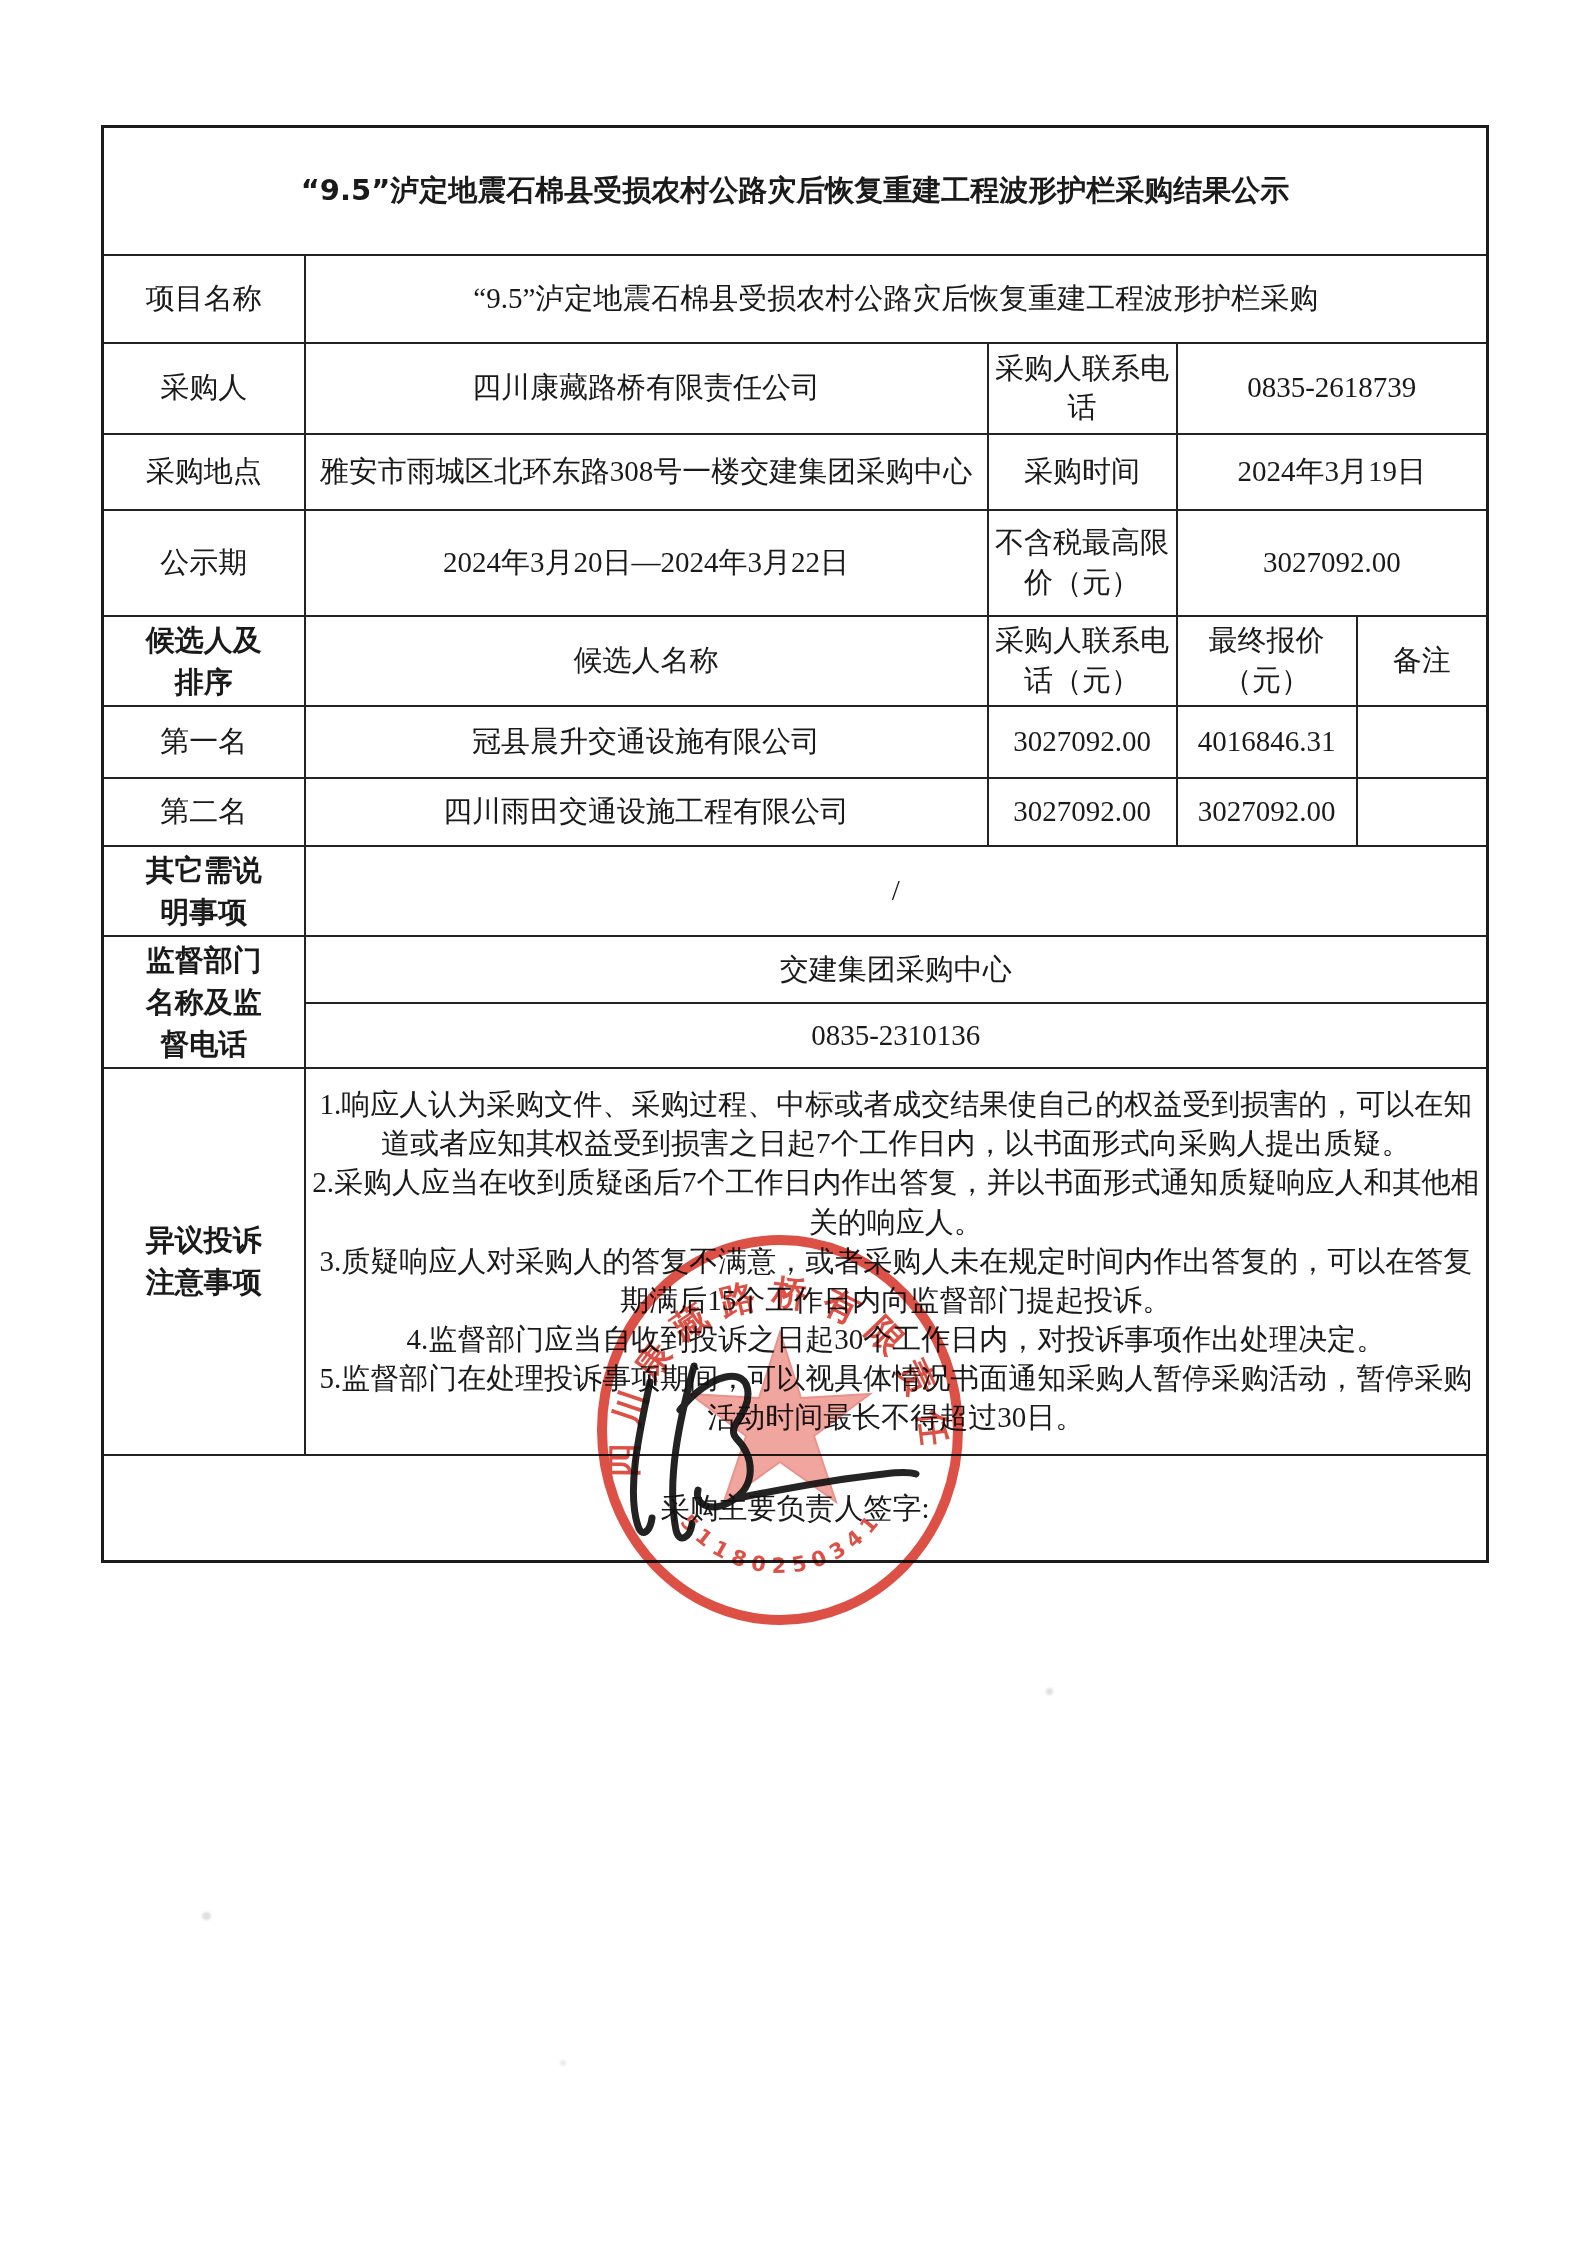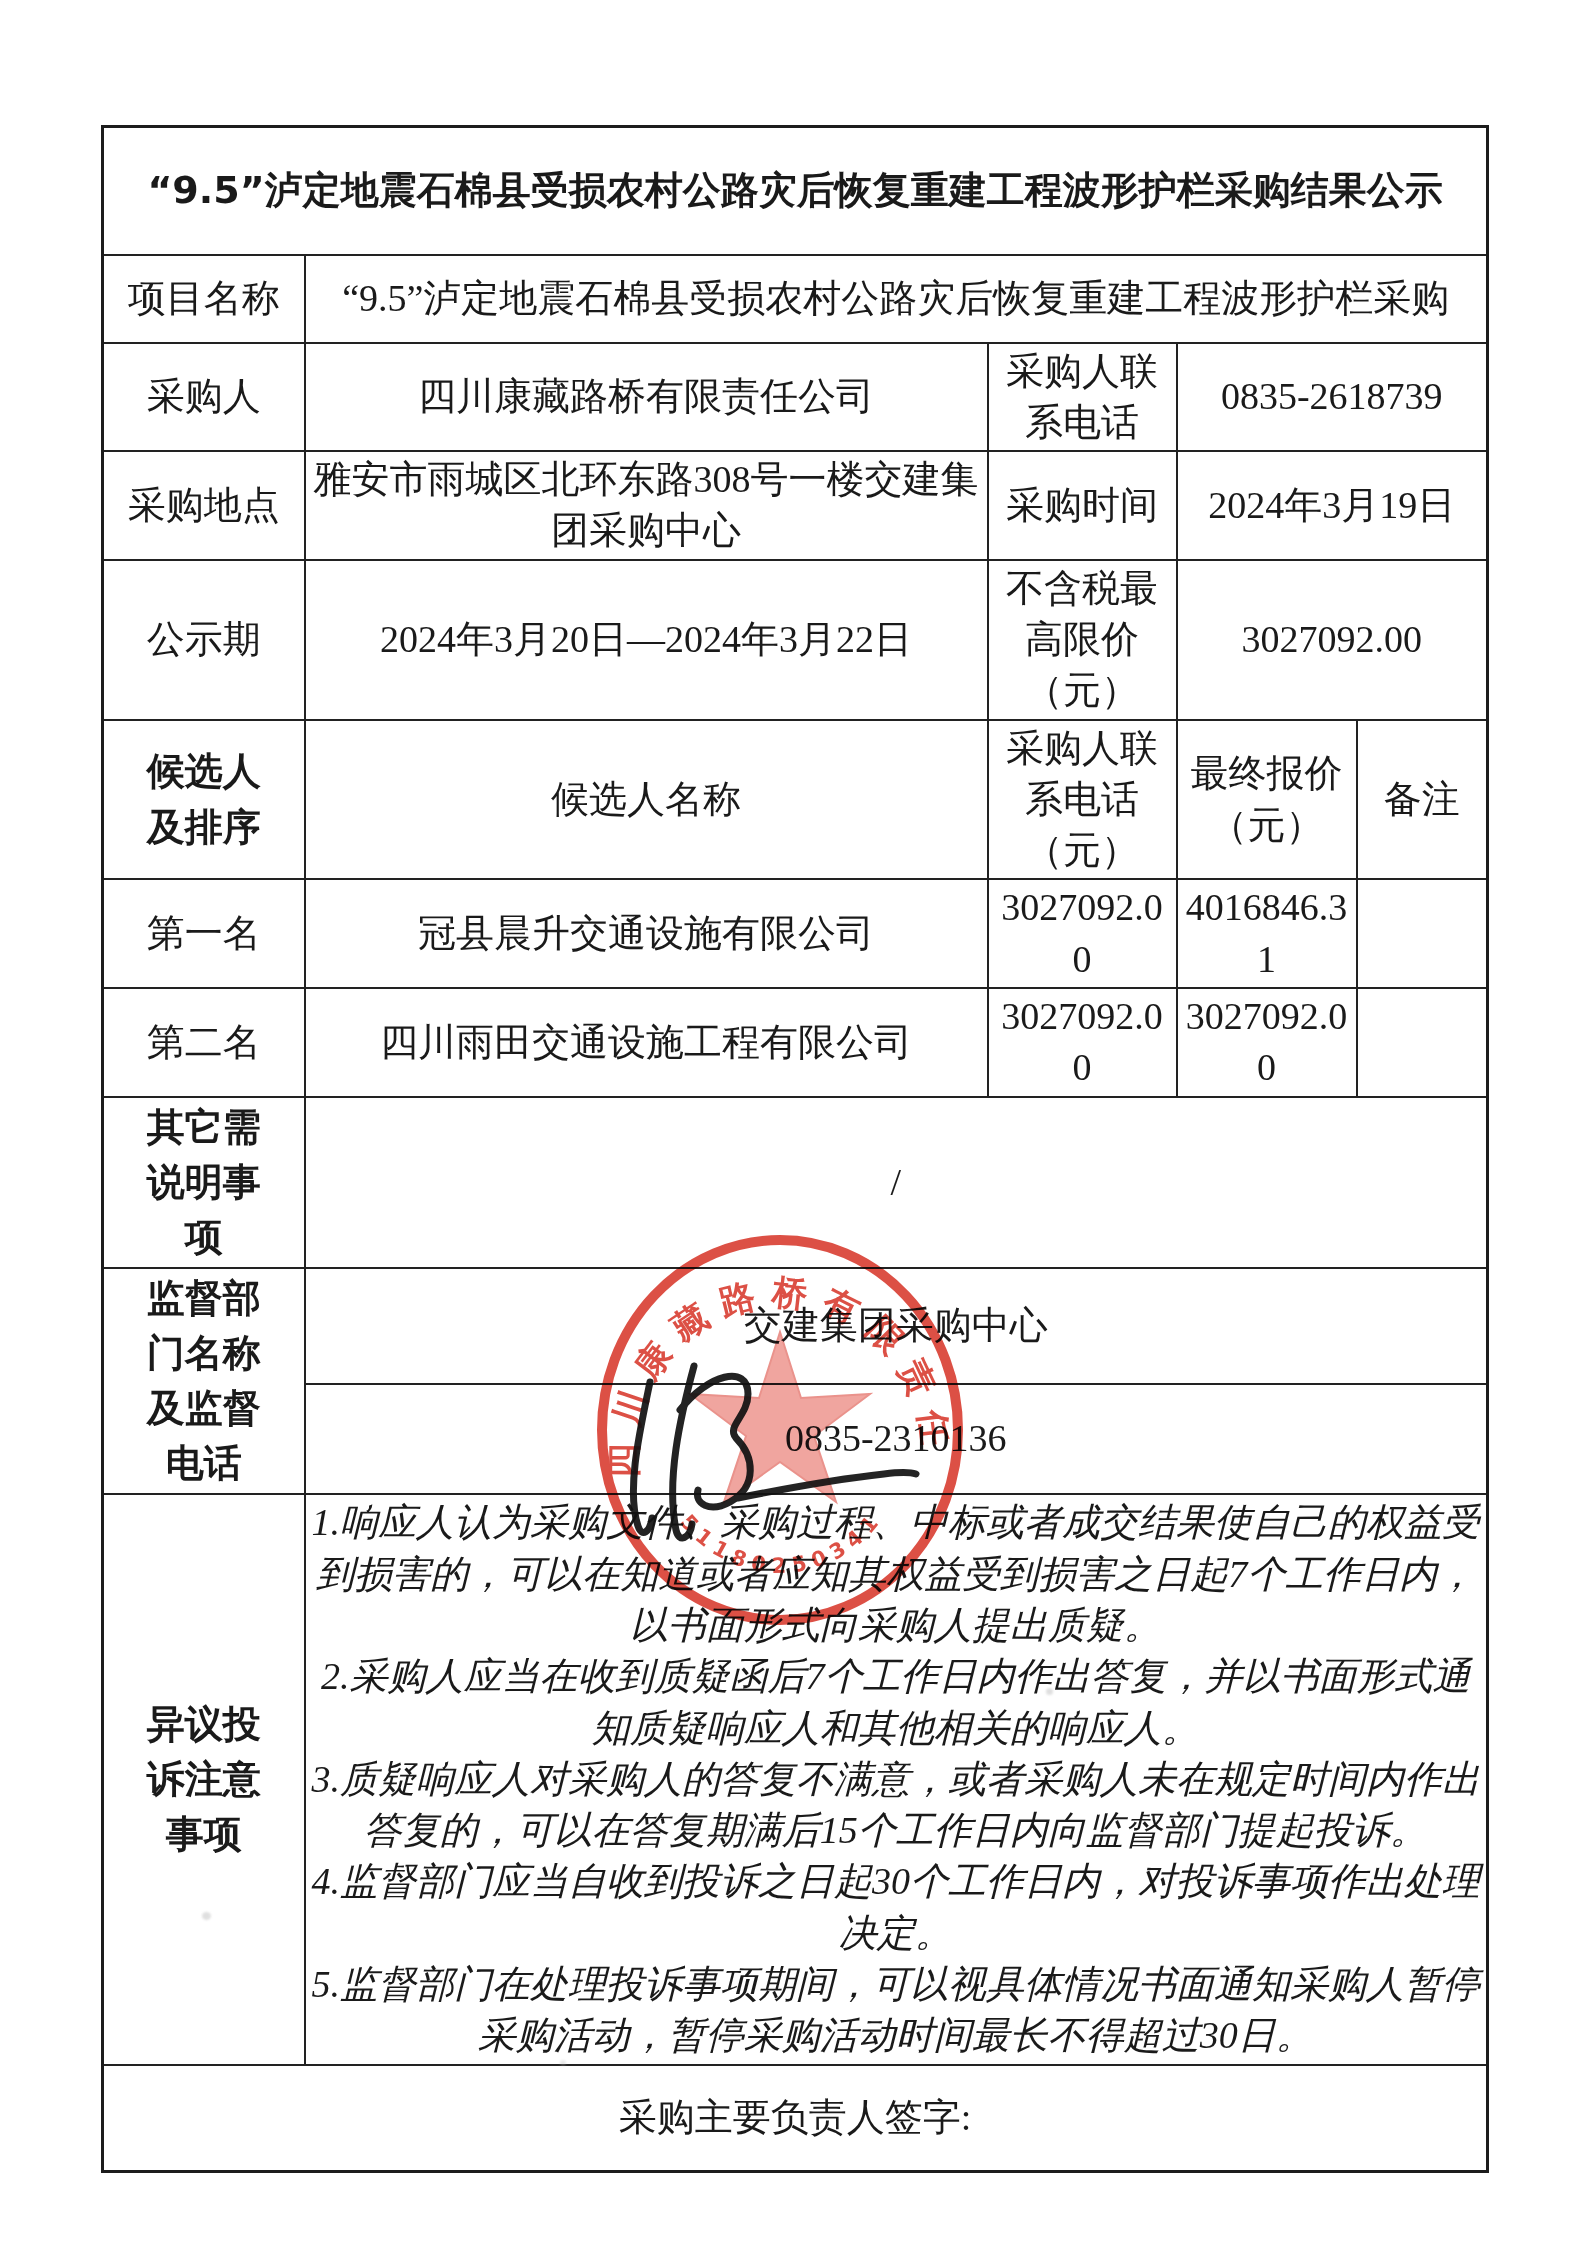--- a/index.html
+++ b/index.html
@@ -10,34 +10,34 @@
   }
   .page{position:absolute;inset:0;}
   table.doc{
     position:absolute;left:101px;top:125px;width:1385px;
     border-collapse:collapse;table-layout:fixed;
     border:3px solid #1c1c1c;
   }
   table.doc td{
     border:2.5px solid #222;
     text-align:center;vertical-align:middle;
-    font-size:38px;line-height:1.35;
+    font-size:29px;line-height:1.35;
     padding:2px 6px;
     overflow:hidden;
     word-break:break-all;
   }
   td.title-cell{
     font-family:"DejaVu Sans","Liberation Sans",sans-serif;
     font-weight:bold;font-size:41px;line-height:1.3;
     padding:6px 10px;
   }
   .lbl-narrow{display:inline-block;width:122px;line-height:1.45;font-weight:bold;}
   td.notes-cell{
     text-align:left;vertical-align:middle;
-    padding:10px 14px;font-size:28px;line-height:1.52;font-style:italic;
+    padding:10px 14px;font-size:28px;line-height:1.52;
   }
   td.notes-cell p{margin:0;}
   td.sign-cell{
     text-align:left;font-size:31px;padding-left:10px;
     vertical-align:middle;
   }
   .hdr2{line-height:1.4;}
   
   .seal-wrap{position:absolute;left:588px;top:1228px;width:384px;height:404px;
     mix-blend-mode:multiply;pointer-events:none;}

